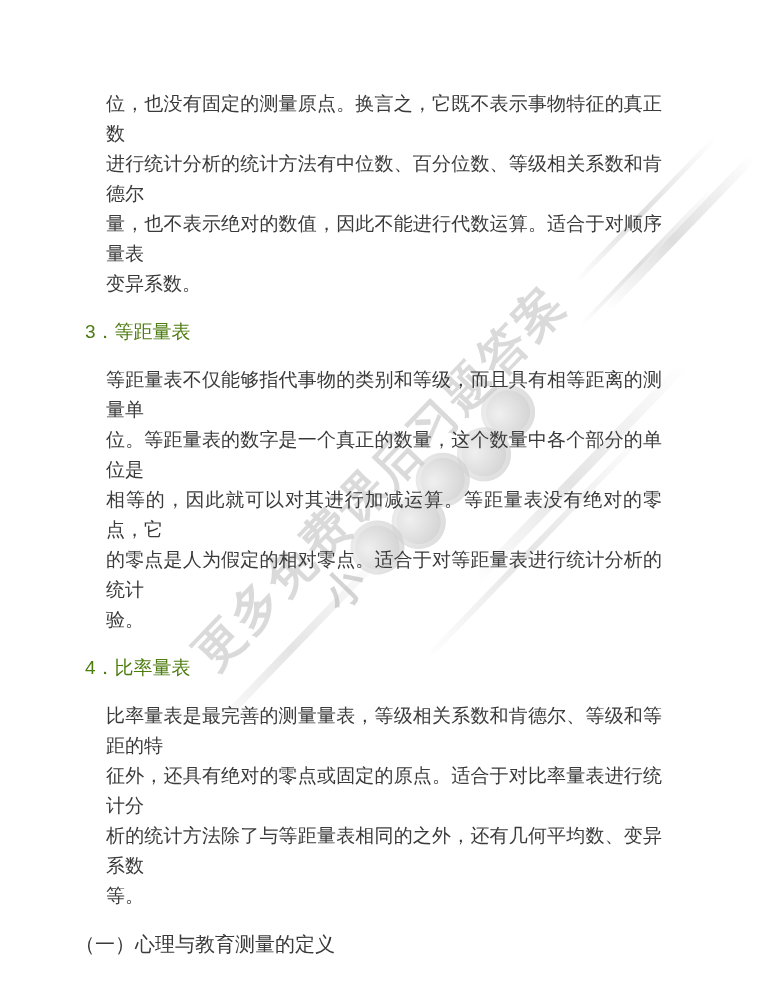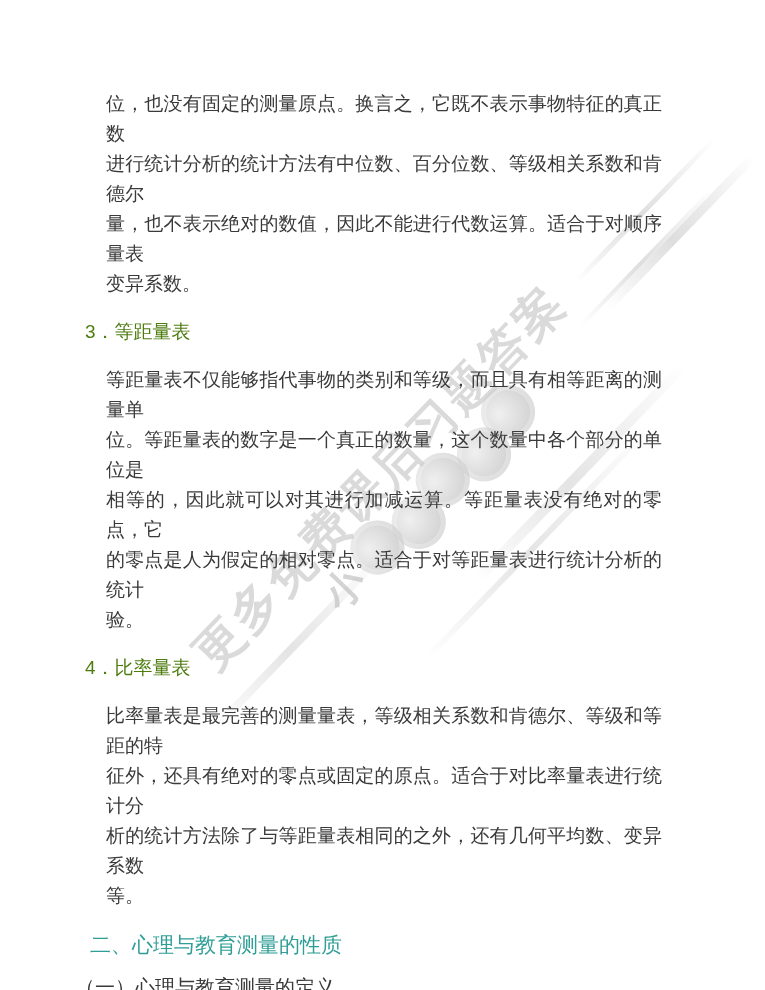--- a/index.html
+++ b/index.html
@@ -106,18 +106,17 @@
 
     <h3 class="num-heading">4．比率量表</h3>
 
     <p>
       <span class="ln">比率量表是最完善的测量量表，等级相关系数和肯德尔、等级和等距的特</span>
       <span class="ln">征外，还具有绝对的零点或固定的原点。适合于对比率量表进行统计分</span>
       <span class="ln">析的统计方法除了与等距量表相同的之外，还有几何平均数、变异系数</span>
       <span class="ln">等。</span>
     </p>
 
-    <h2 class="section-heading">二、心理与教育测量的性质</h2>
 
     <h4 class="sub-heading">（一）心理与教育测量的定义</h4>
 
   </div>
 </div>
 
 </body></html>

